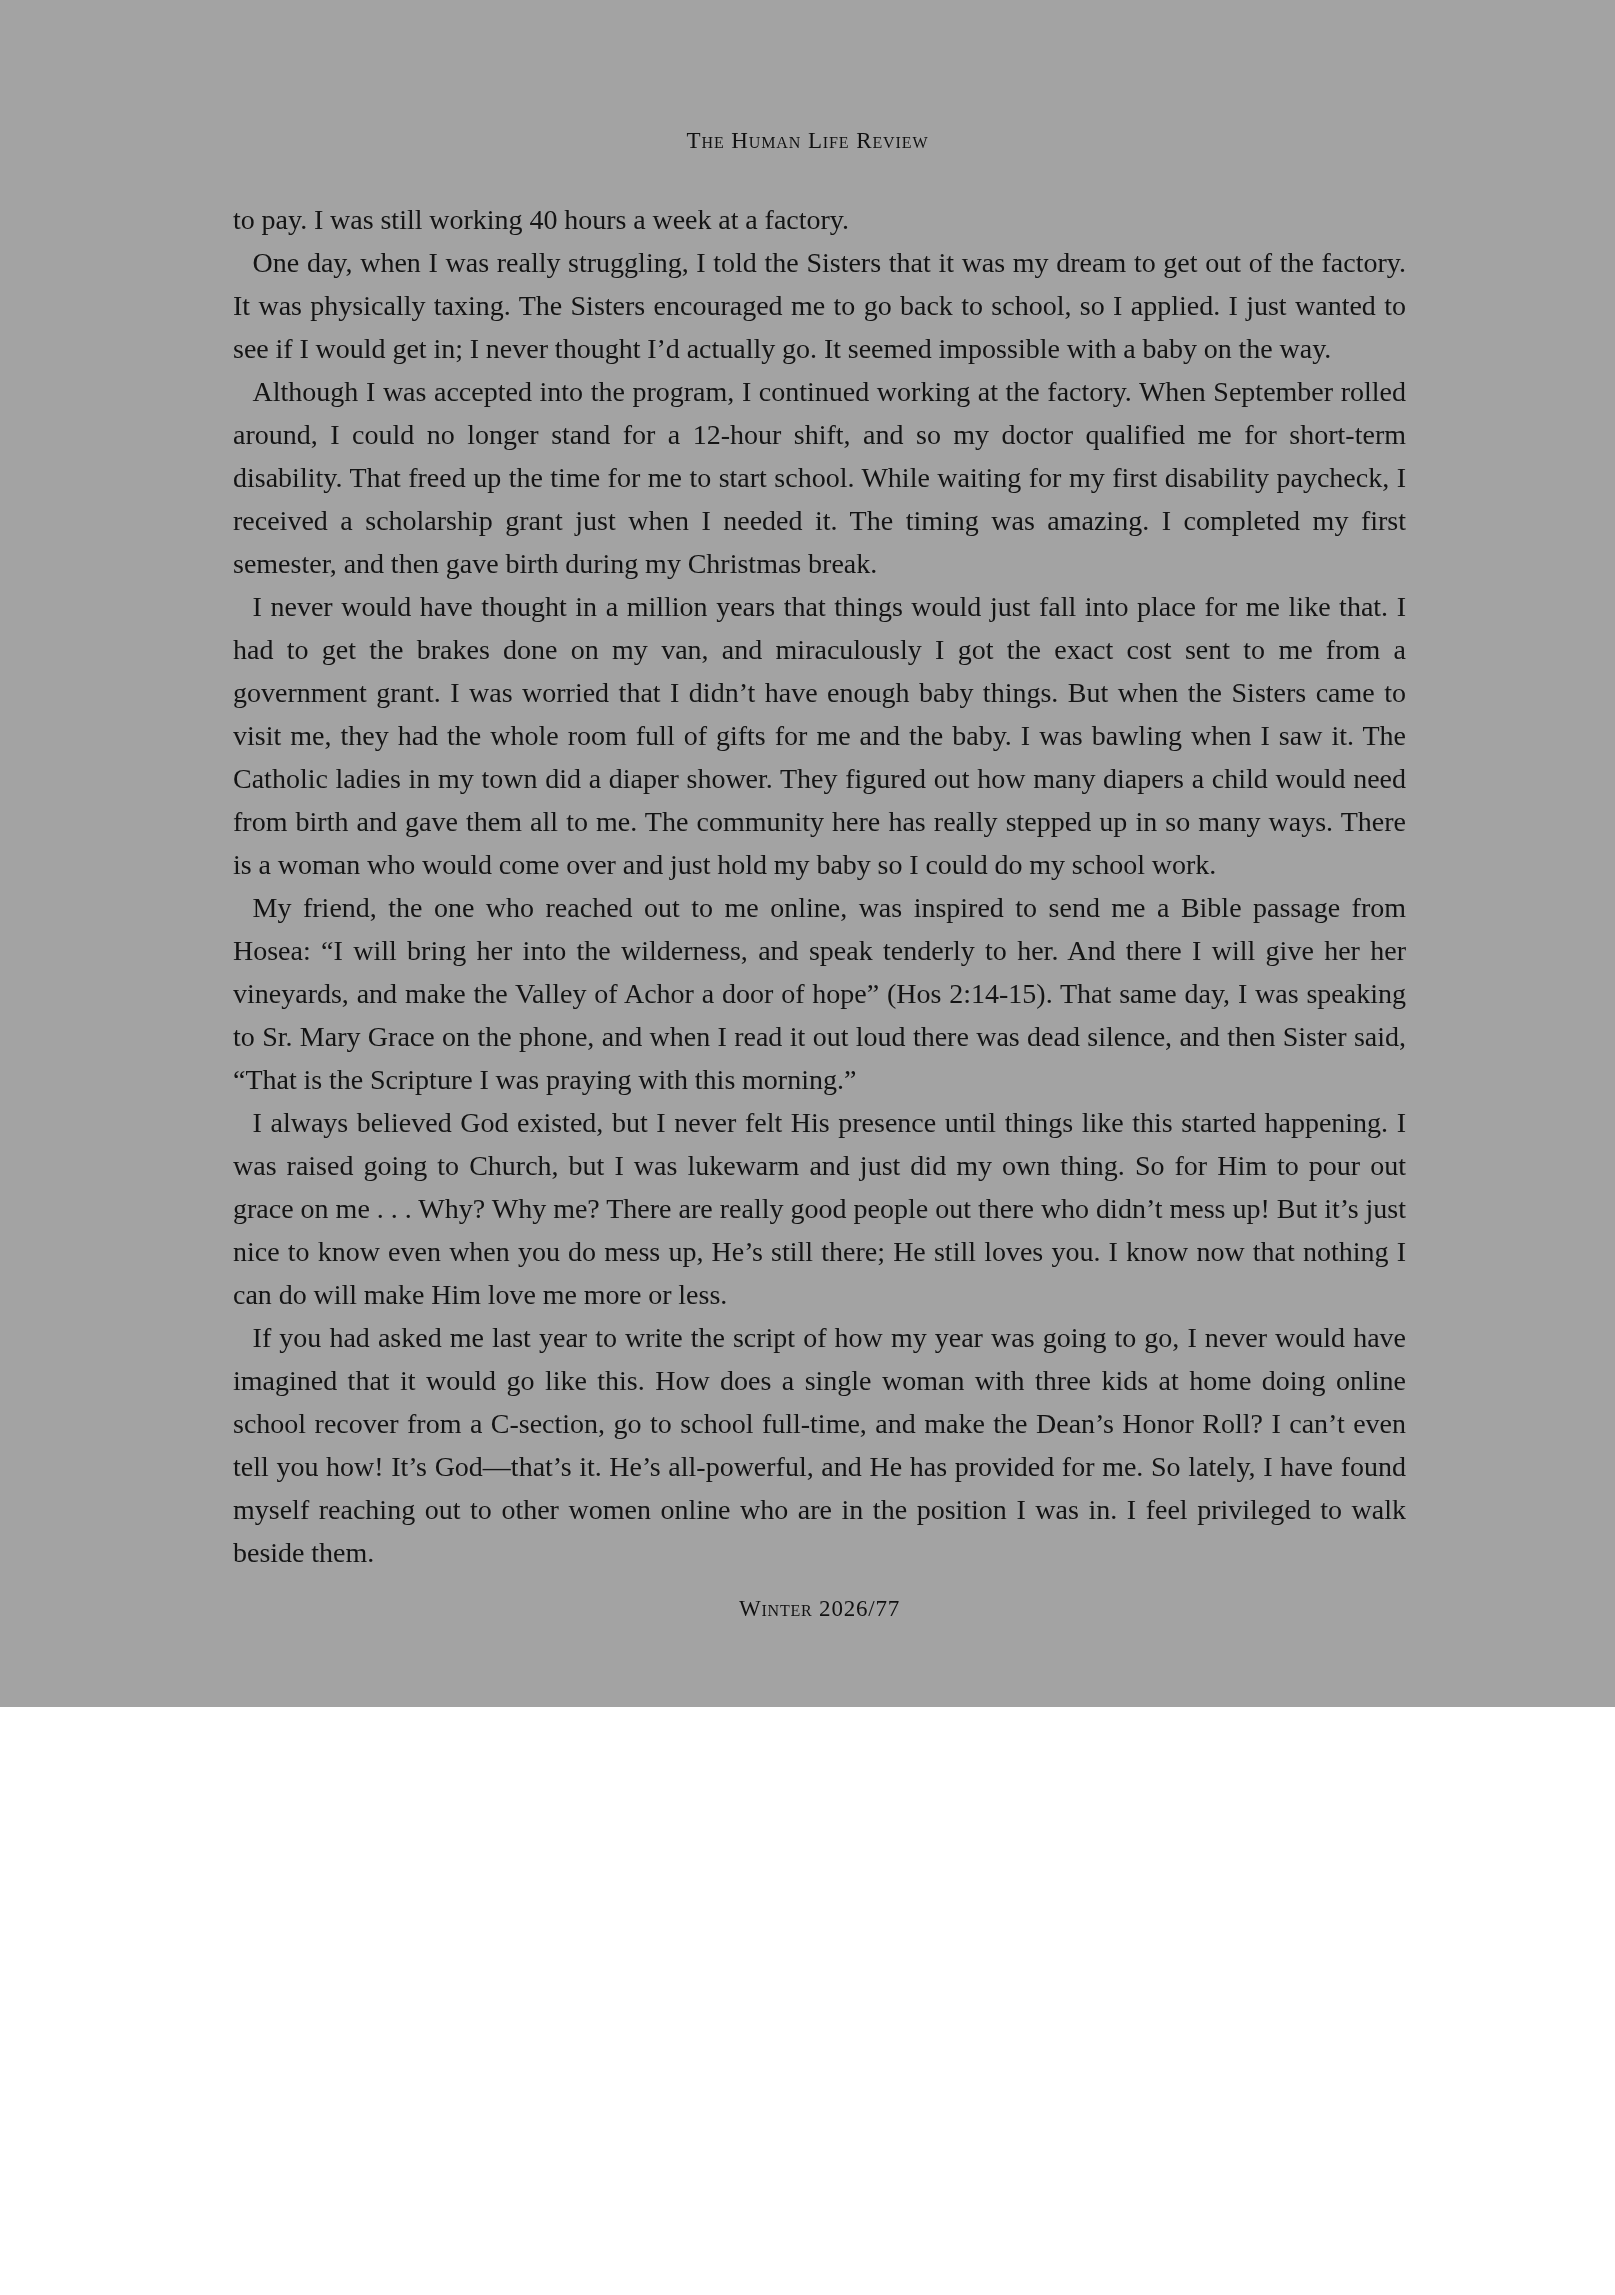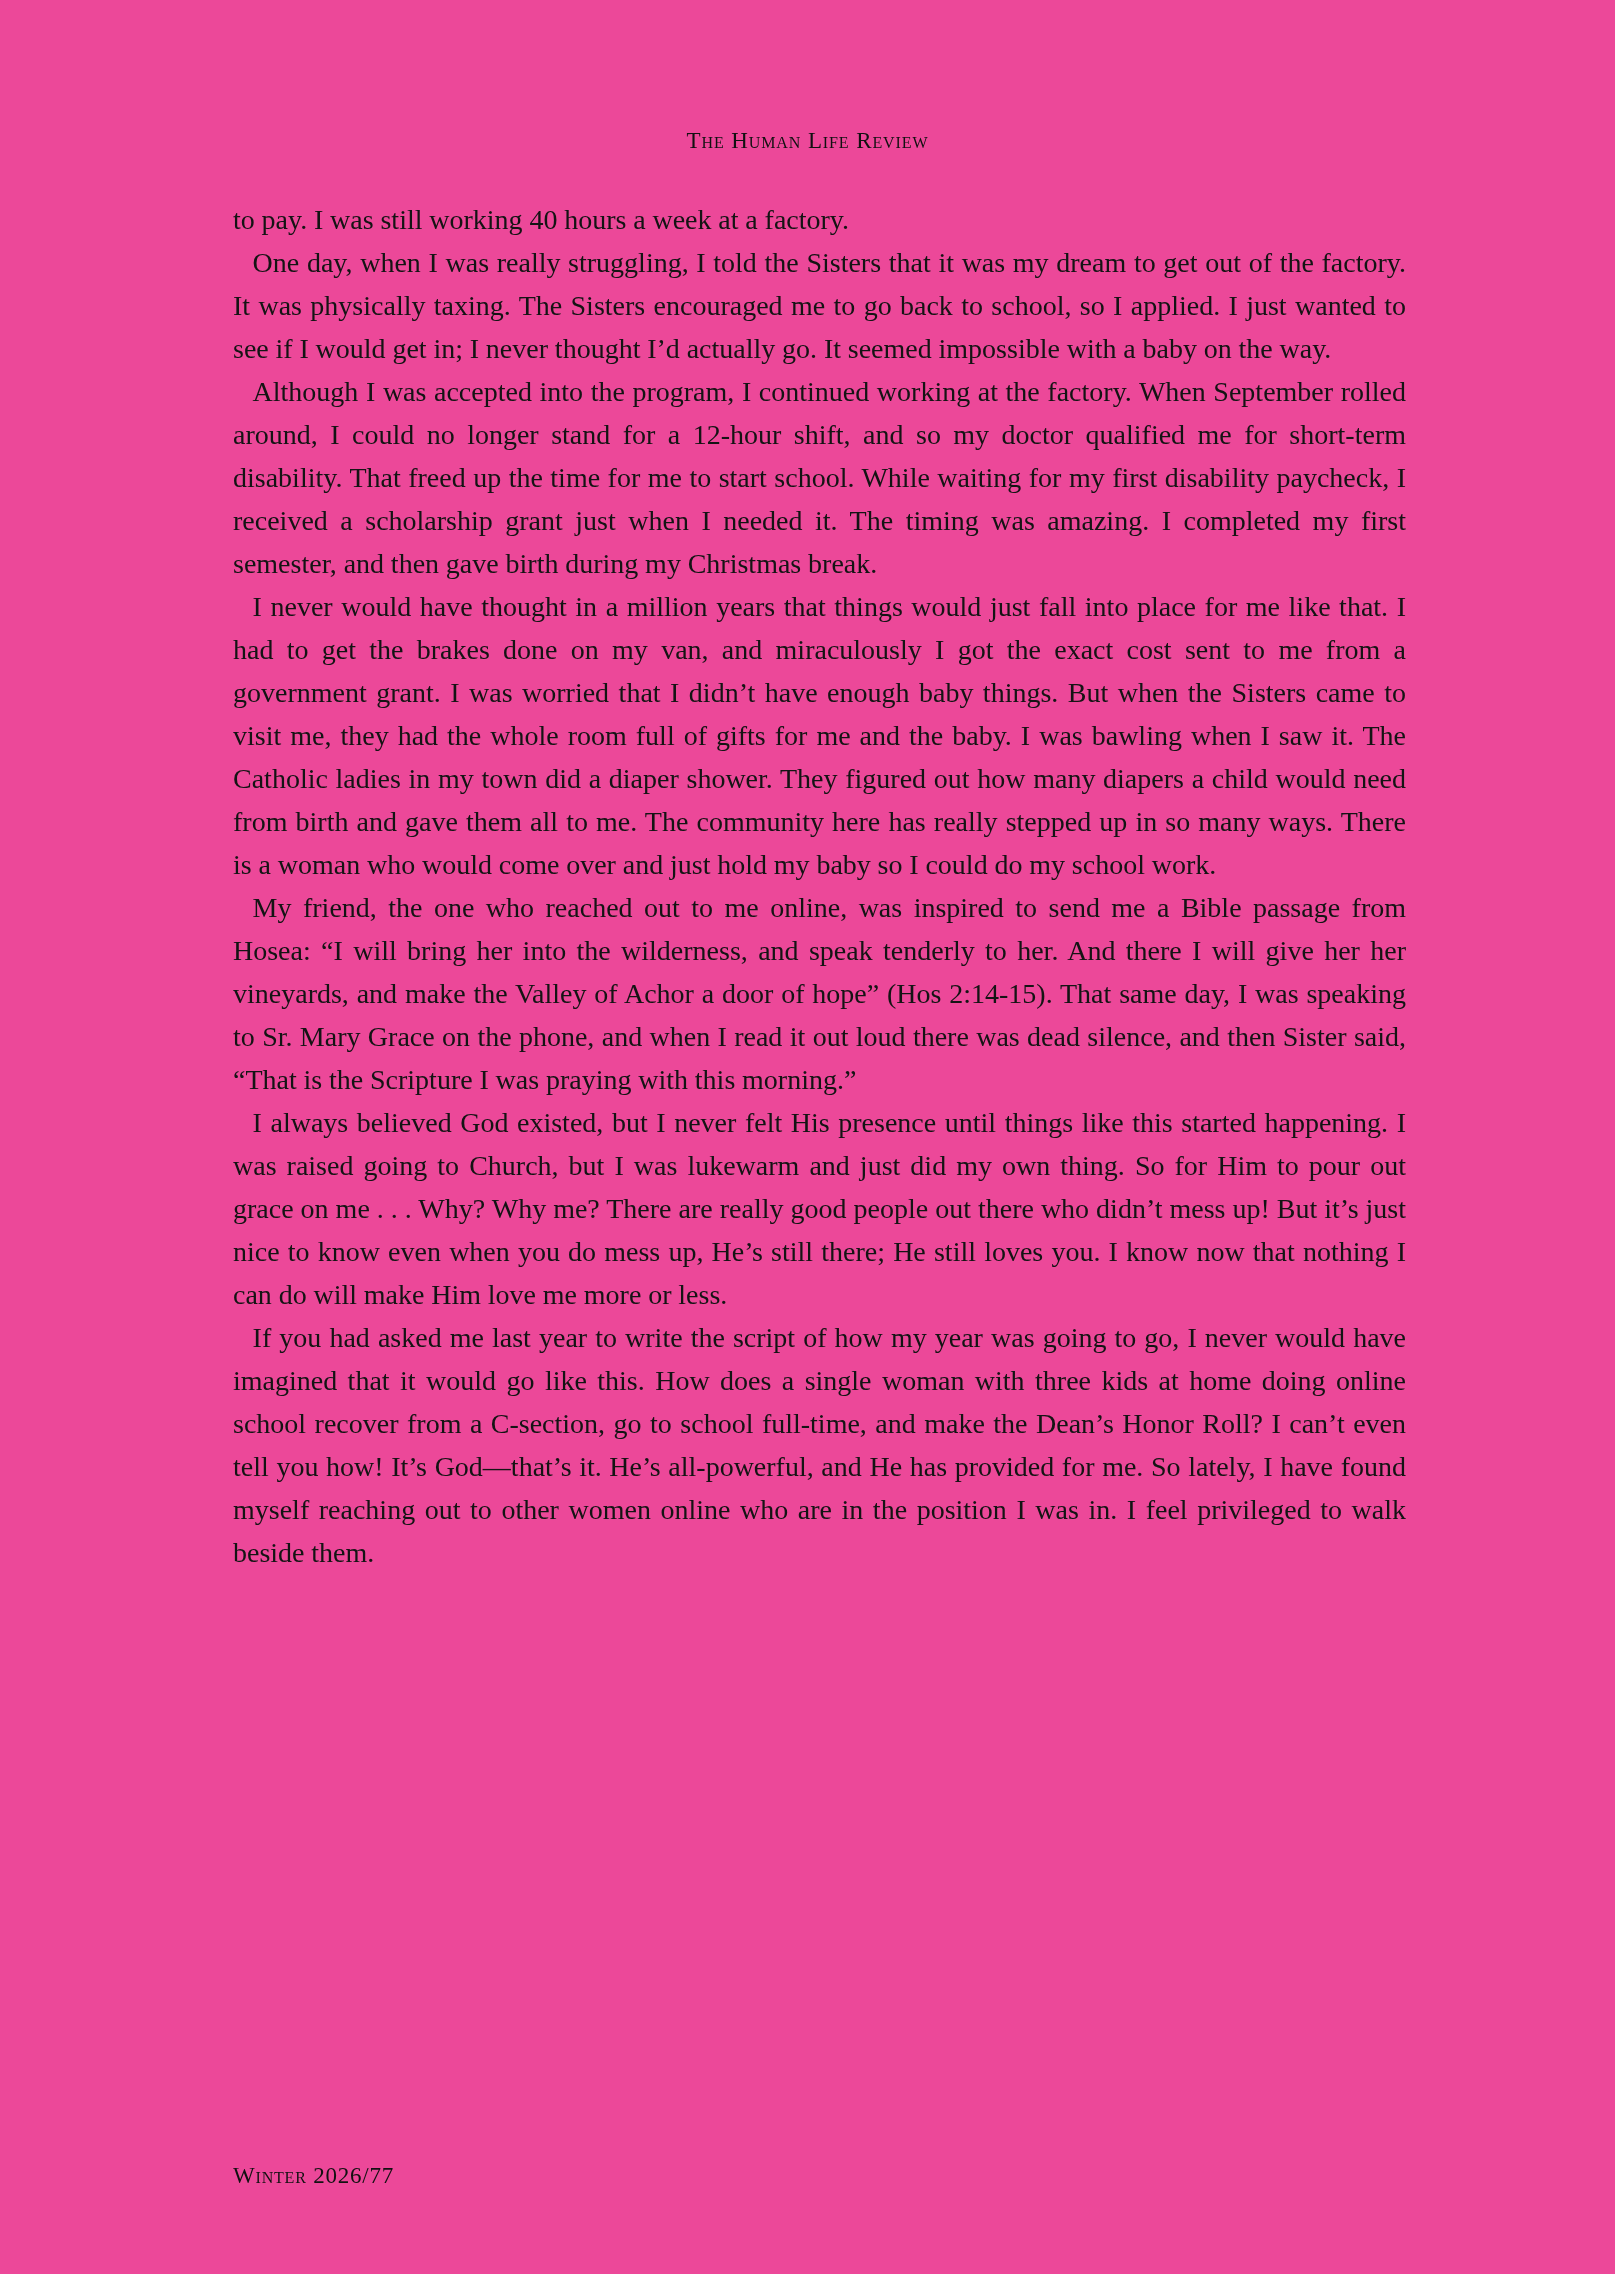--- a/index.html
+++ b/index.html
@@ -4,22 +4,22 @@
 <style>
   html, body {
     margin: 0;
     padding: 0;
     background: #ffffff;
   }
 
   .page {
     position: relative;
     width: 1615px;
-    height: 2274px;
-    background: #ec4899;
+    height: 1707px;
+    background: #a3a3a3;
     margin: 0 auto;
     overflow: hidden;
     font-family: "Liberation Serif", "DejaVu Serif", serif;
     color: #141414;
     box-sizing: border-box;
   }
 
   
   .running-header {
     position: absolute;
@@ -58,21 +58,21 @@
   .para.first-line-flush {
     text-indent: 0;
   }
 
   
   .running-footer {
     position: absolute;
     bottom: 85px;
     left: 233px;
     width: 1173px;
-    text-align: left;
+    text-align: center;
     font-size: 23px;
     letter-spacing: 0.8px;
     font-variant: small-caps;
     color: #111111;
     font-family: "Liberation Serif", "DejaVu Serif", serif;
   }
 </style>
 </head>
 <body>
 

